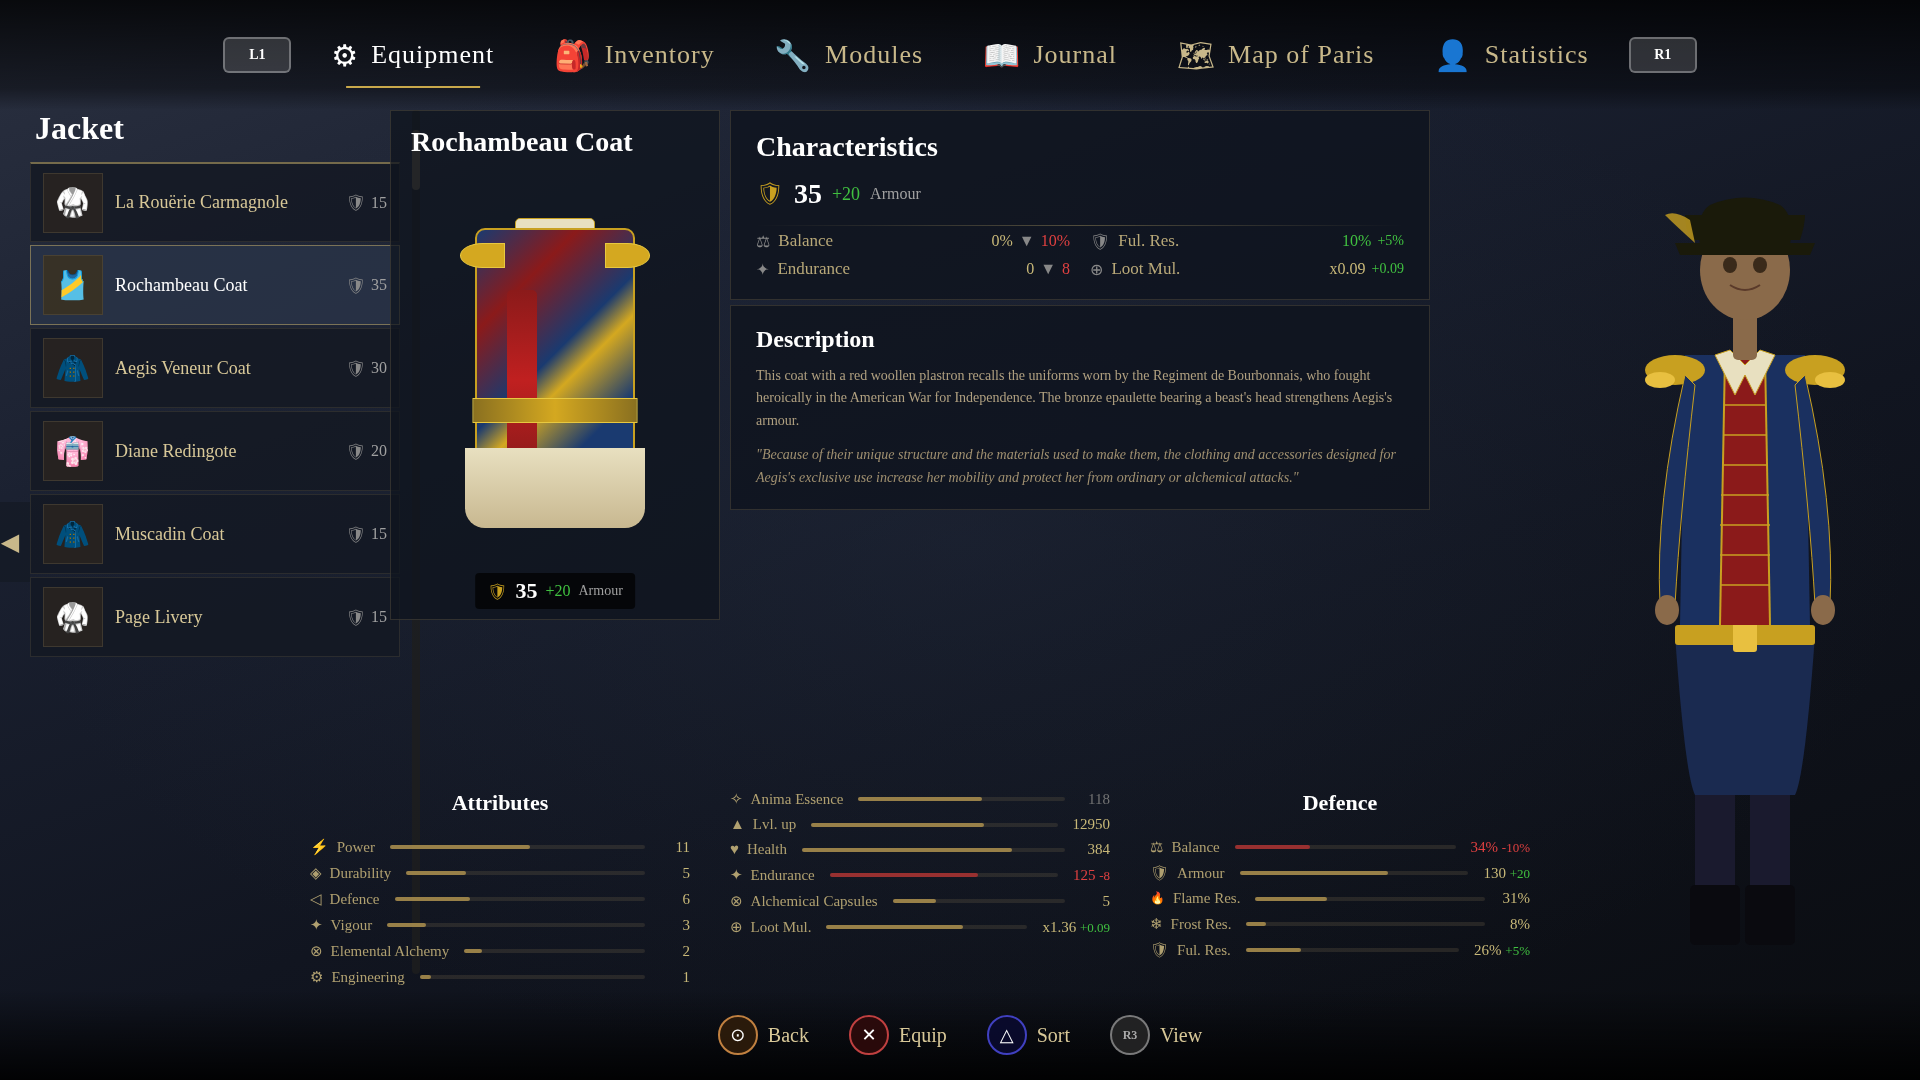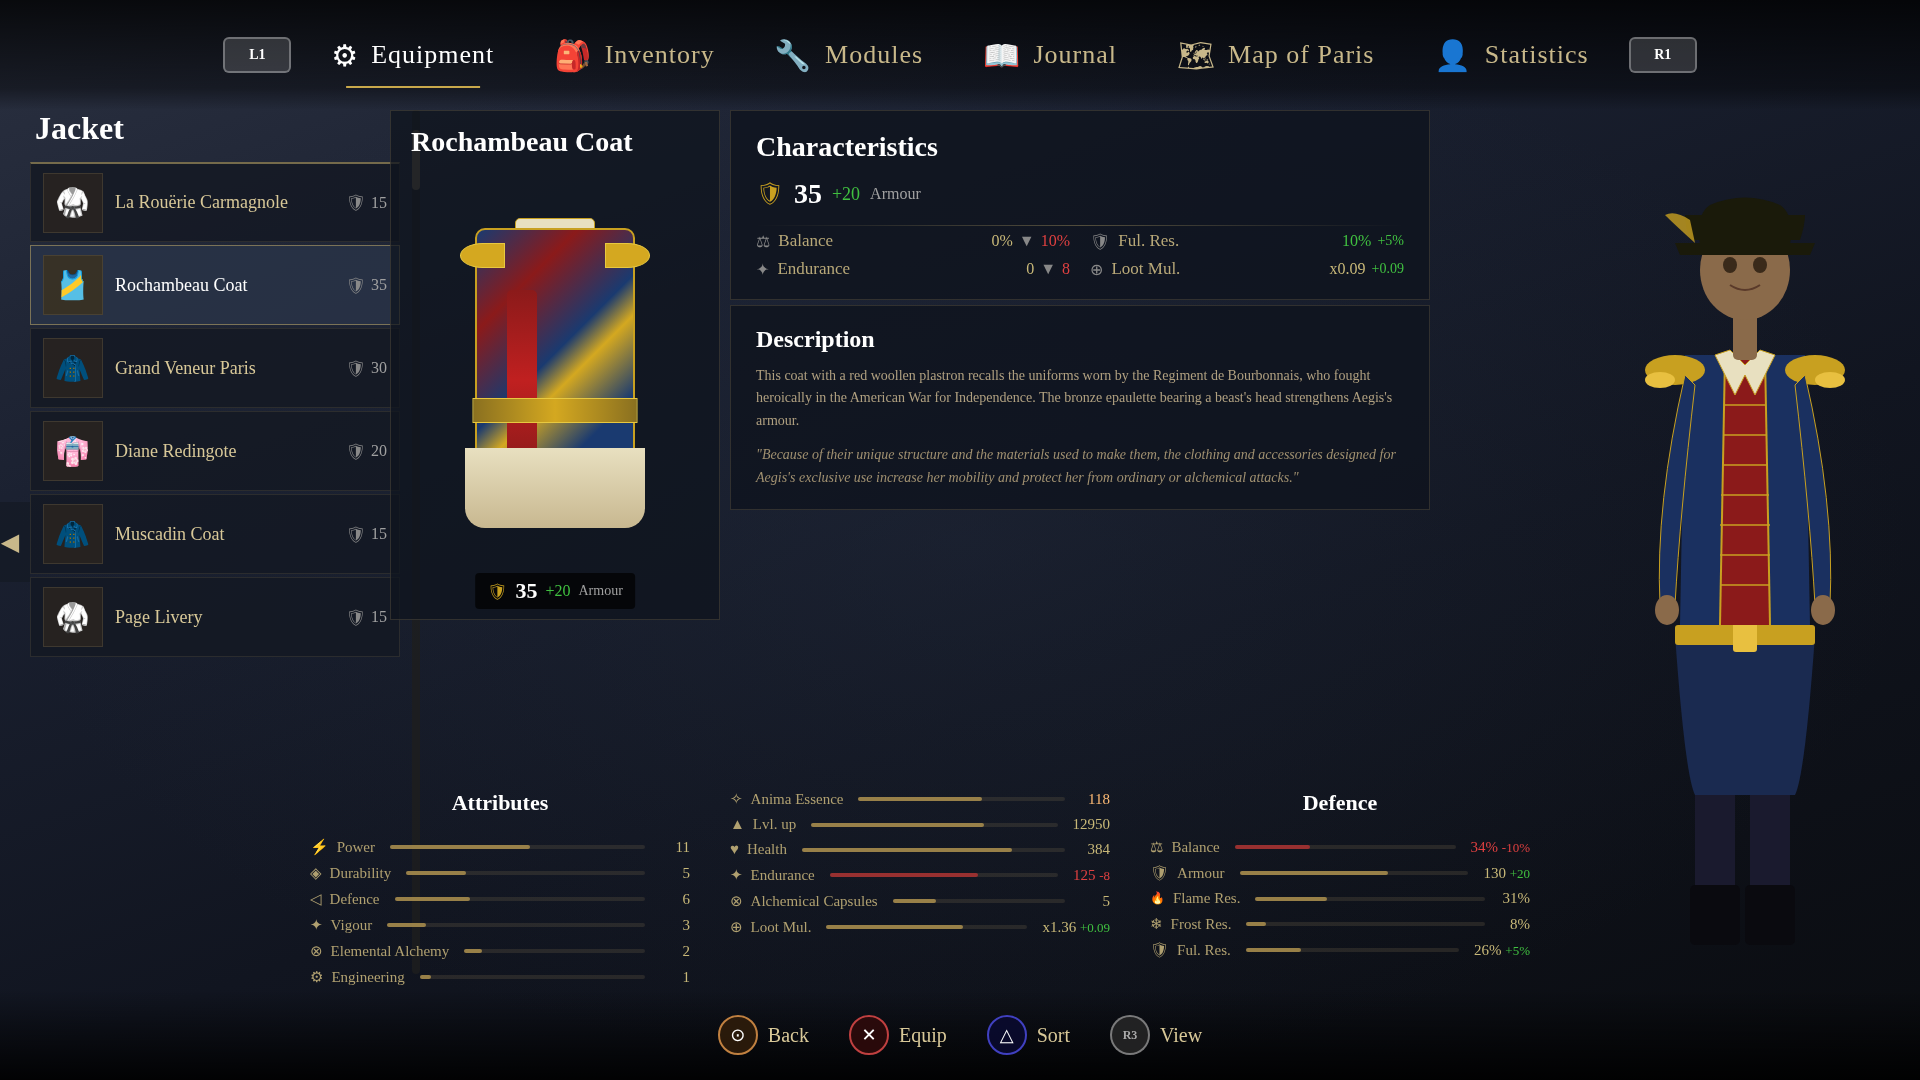--- a/index.html
+++ b/index.html
@@ -615,21 +615,21 @@
         <div class="item-thumb" style="background:rgba(60,50,30,0.8);">🎽</div>
         <span class="item-name" style="color:#ffffff;">Rochambeau Coat</span>
         <div class="item-stat">
           <span class="shield-icon">🛡</span>
           <span>35</span>
         </div>
       </div>
 
       <div class="item-entry">
         <div class="item-thumb">🧥</div>
-        <span class="item-name">Grand Veneur Paris</span>
+        <span class="item-name">Aegis Veneur Coat</span>
         <div class="item-stat">
           <span class="shield-icon">🛡</span>
           <span>30</span>
         </div>
       </div>
 
       <div class="item-entry">
         <div class="item-thumb">👘</div>
         <span class="item-name">Diane Redingote</span>
         <div class="item-stat">
@@ -820,21 +820,21 @@
 
     <div class="stats-column">
       <div class="stat-row">
         <div class="stat-label">
           <span>✧</span>
           <span>Anima Essence</span>
         </div>
         <div class="stat-bar-container">
           <div class="stat-bar-fill fill-gold" style="width:60%;"></div>
         </div>
-        <span class="stat-value" style="color:#fdba74;">118</span>
+        <span class="stat-value" style="color:#737373;">118</span>
       </div>
       <div class="stat-row">
         <div class="stat-label">
           <span>▲</span>
           <span>Lvl. up</span>
         </div>
         <div class="stat-bar-container">
           <div class="stat-bar-fill fill-gold" style="width:70%;"></div>
         </div>
         <span class="stat-value" style="color:#c8b878;">12950</span>

